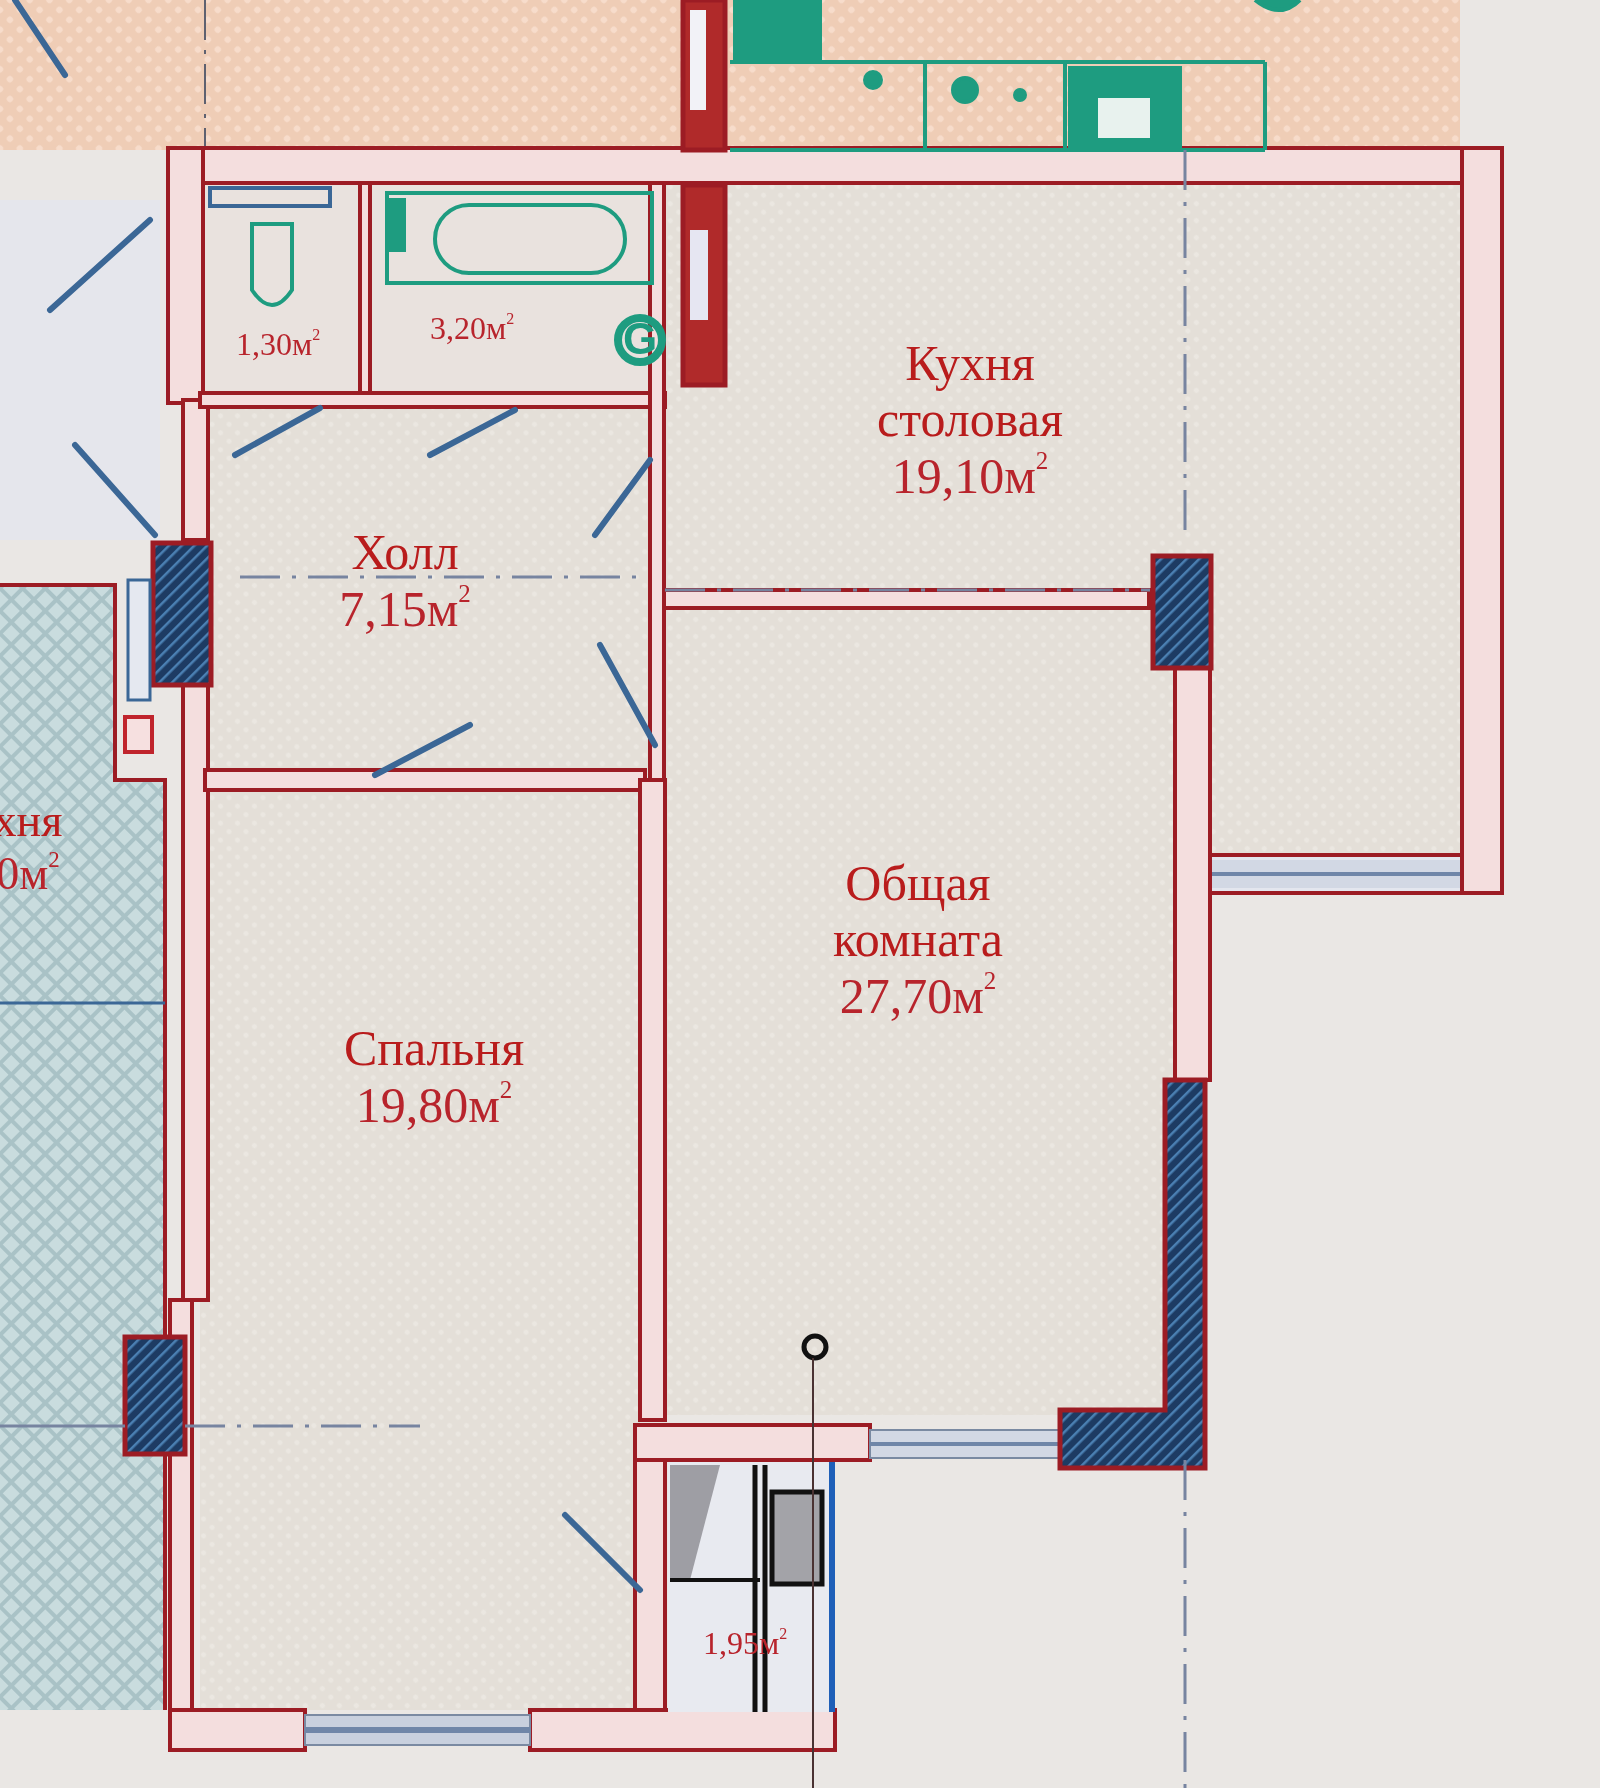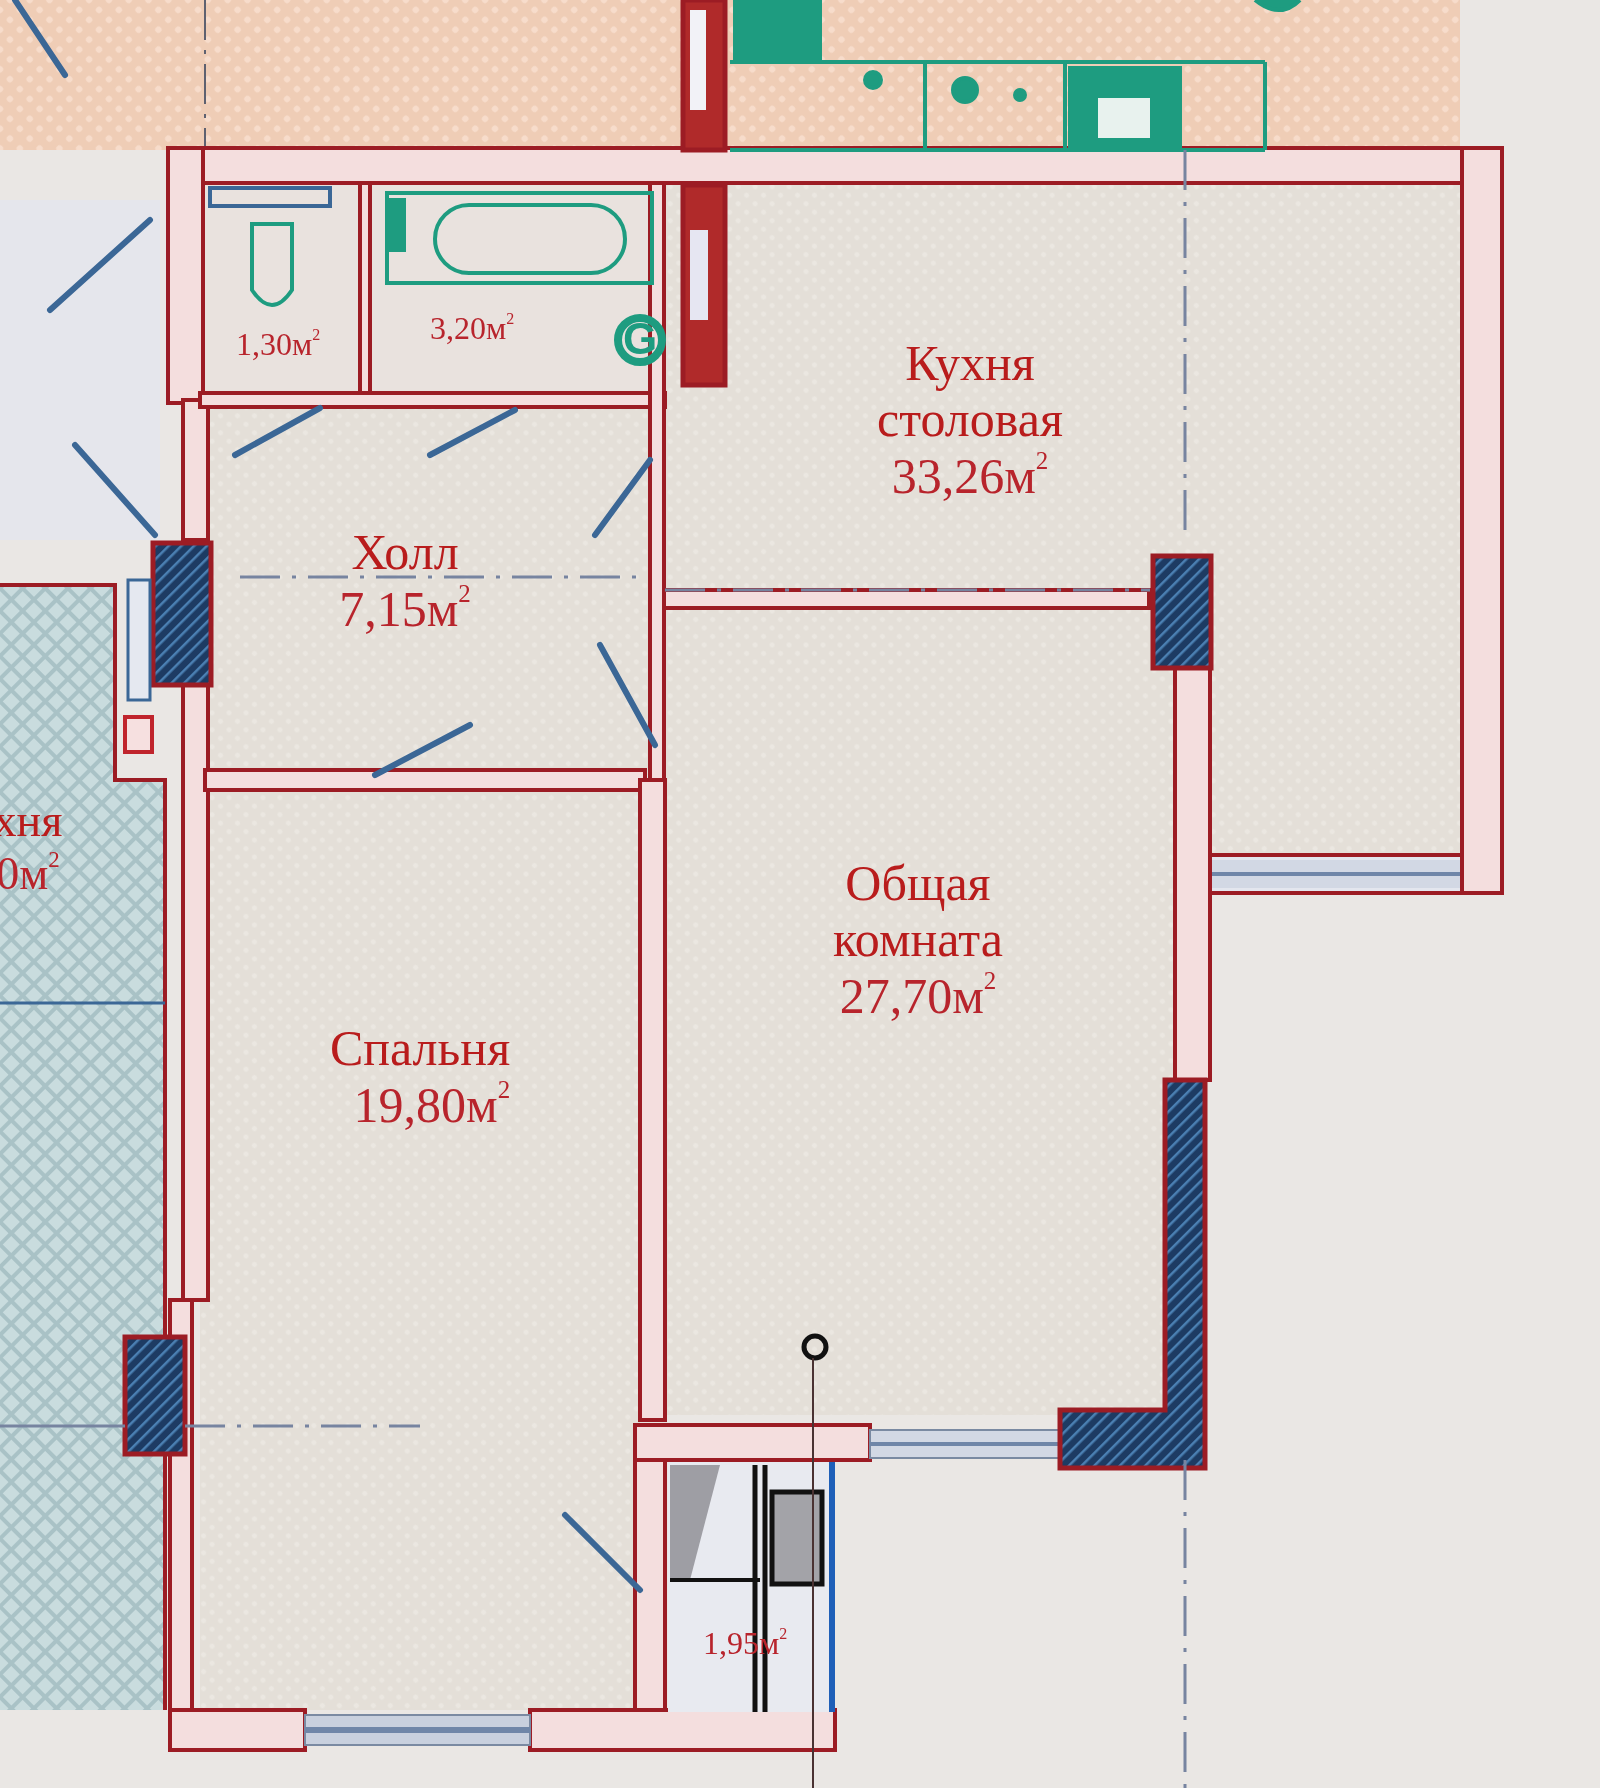--- a/index.html
+++ b/index.html
@@ -206,32 +206,32 @@
   <div class="room-area small">
     <span>3,20</span><span>м</span><sup>2</sup>
   </div>
 </div>
 <div class="label" style="left:640px; top:314px; font-size:44px; color:#1e9c80; font-family:'Liberation Sans',sans-serif; font-weight:bold;">G</div>
 
 <div class="label" style="left:970px; top:335px;">
   <div class="room-name">Кухня</div>
   <div class="room-name">столовая</div>
   <div class="room-area">
-    <span>33,26</span><span>м</span><sup>2</sup>
+    <span>19,10</span><span>м</span><sup>2</sup>
   </div>
 </div>
 
 <div class="label" style="left:405px; top:508px;margin-top:16px;">
   <div class="room-name">Холл</div>
   <div class="room-area">
     <span>7,15</span><span>м</span><sup>2</sup>
   </div>
 </div>
 
-<div class="label" style="left:420px; top:1020px;text-align:right;">
+<div class="label" style="left:434px; top:1020px;">
   <div class="room-name">Спальня</div>
   <div class="room-area">
     <span>19,80</span><span>м</span><sup>2</sup>
   </div>
 </div>
 
 <div class="label" style="left:918px; top:855px;font-family:Liberation Serif, serif;">
   <div class="room-name">Общая</div>
   <div class="room-name">комната</div>
   <div class="room-area">

